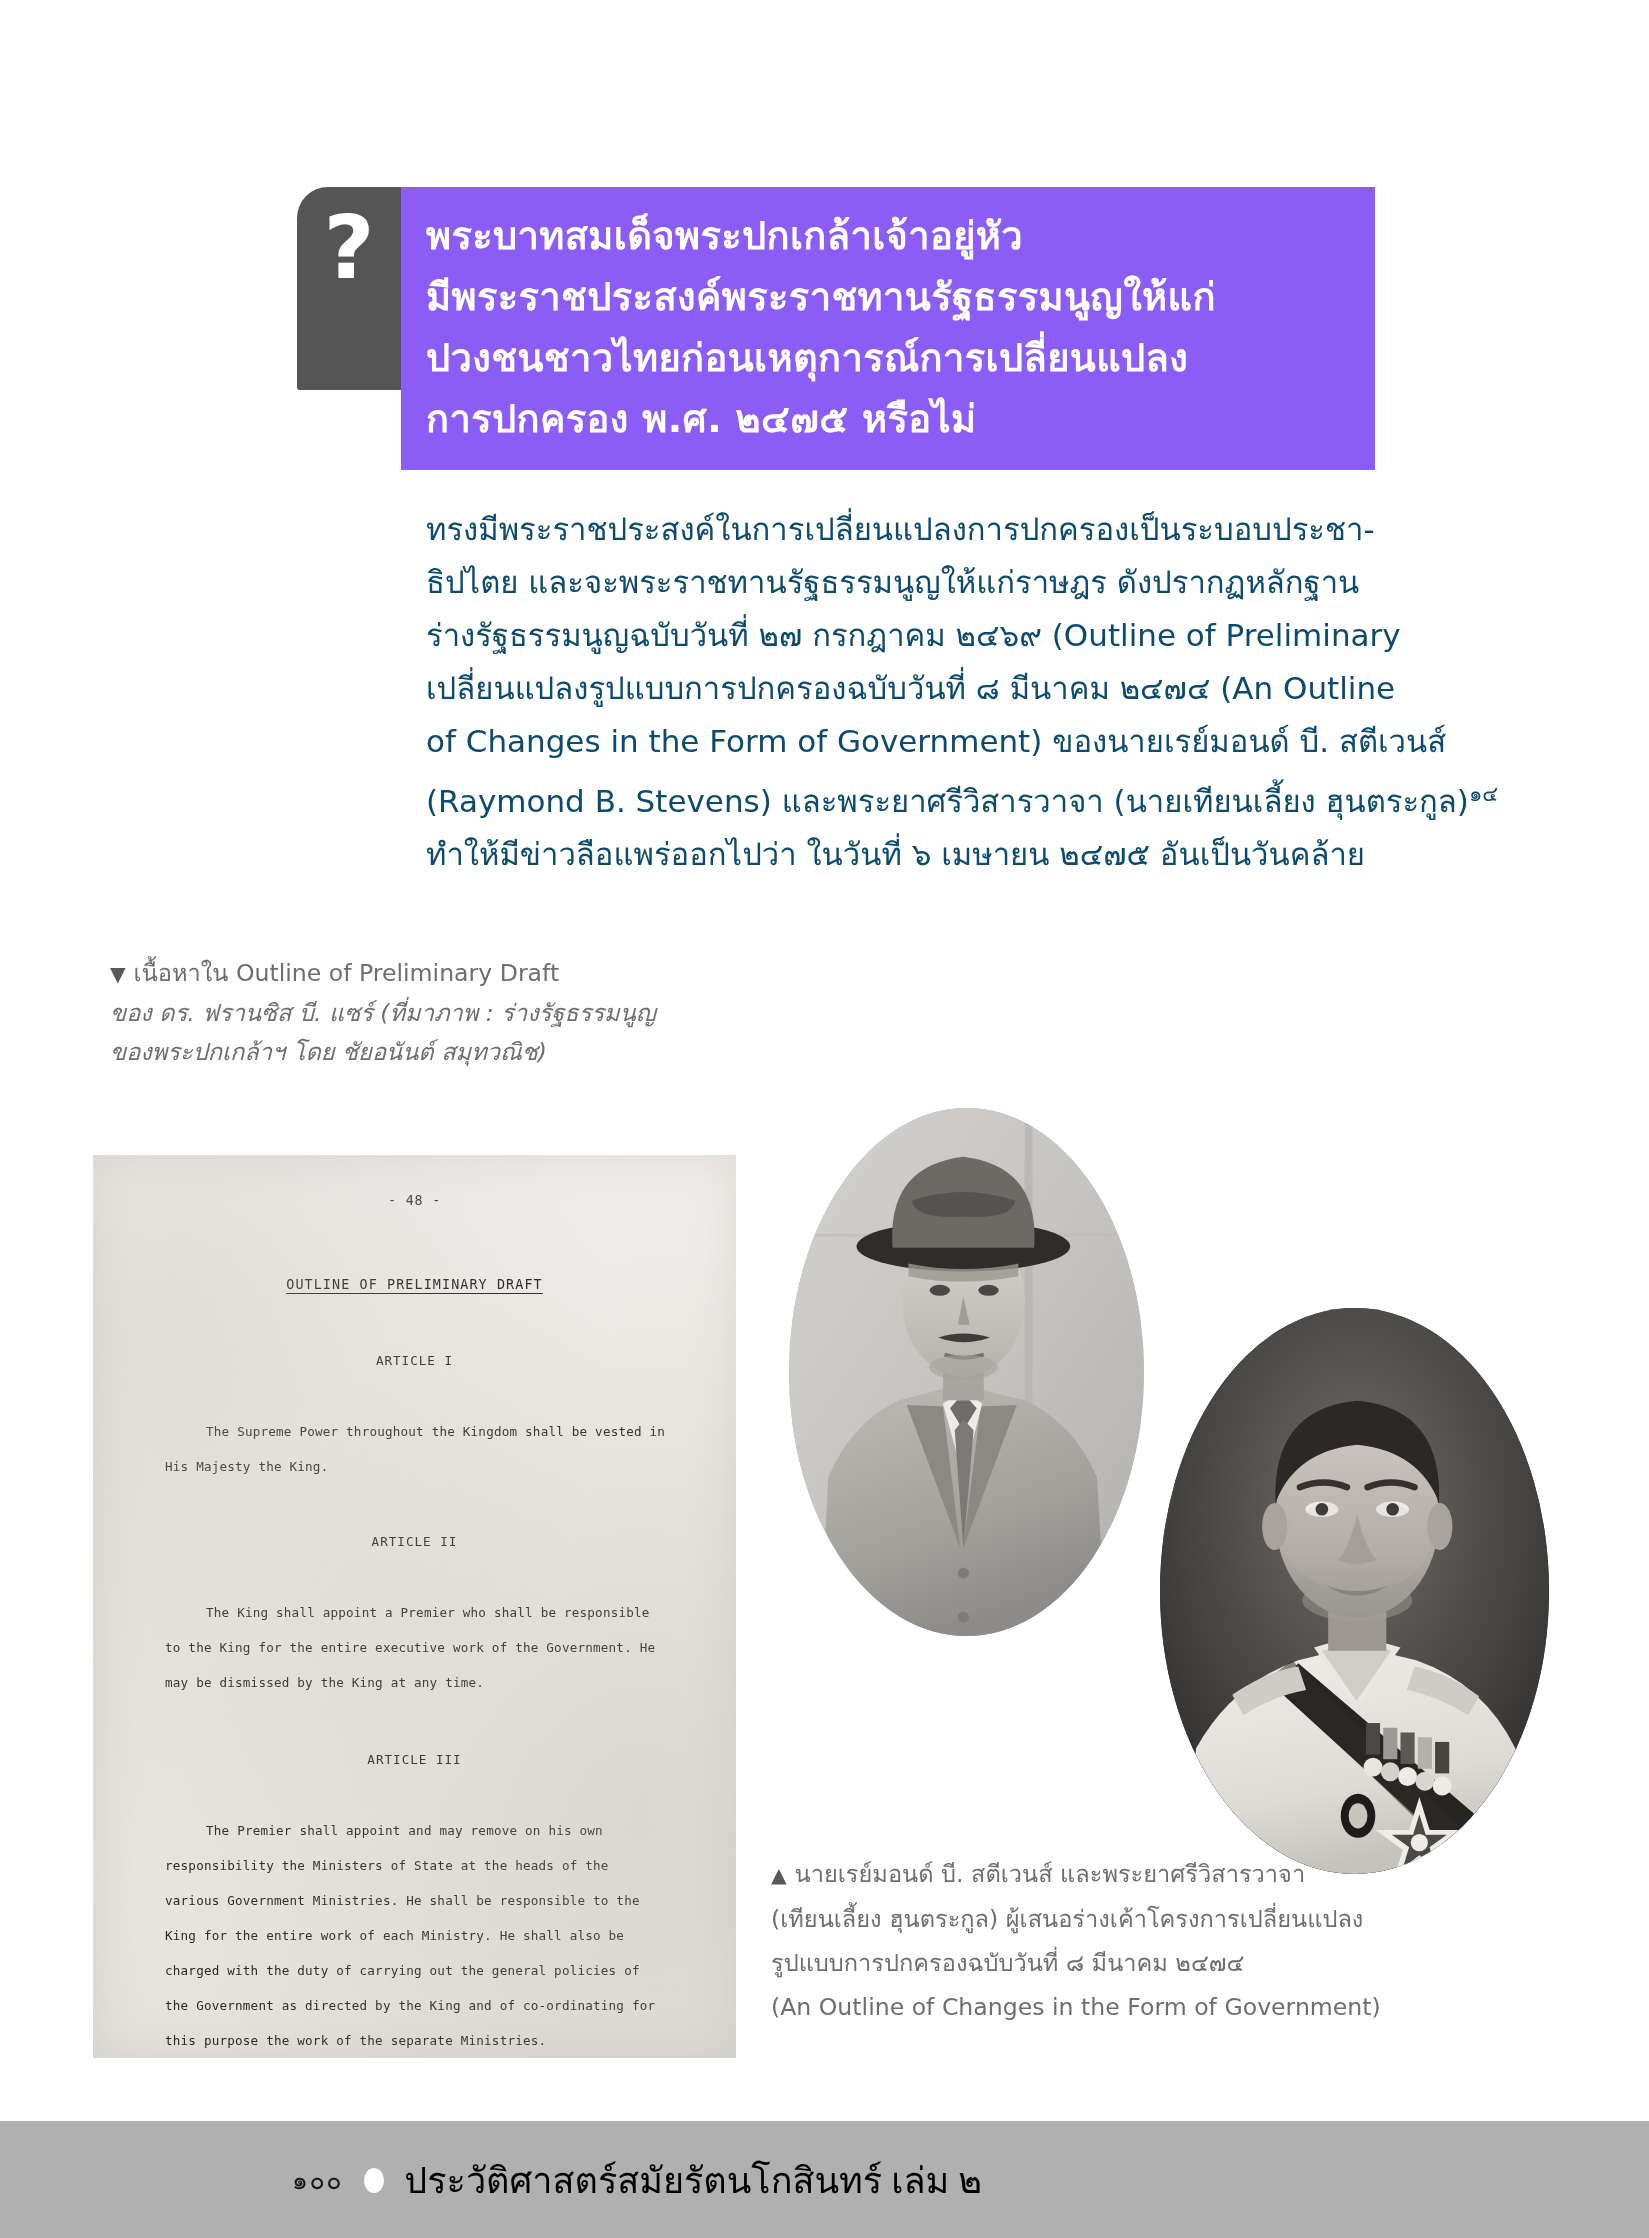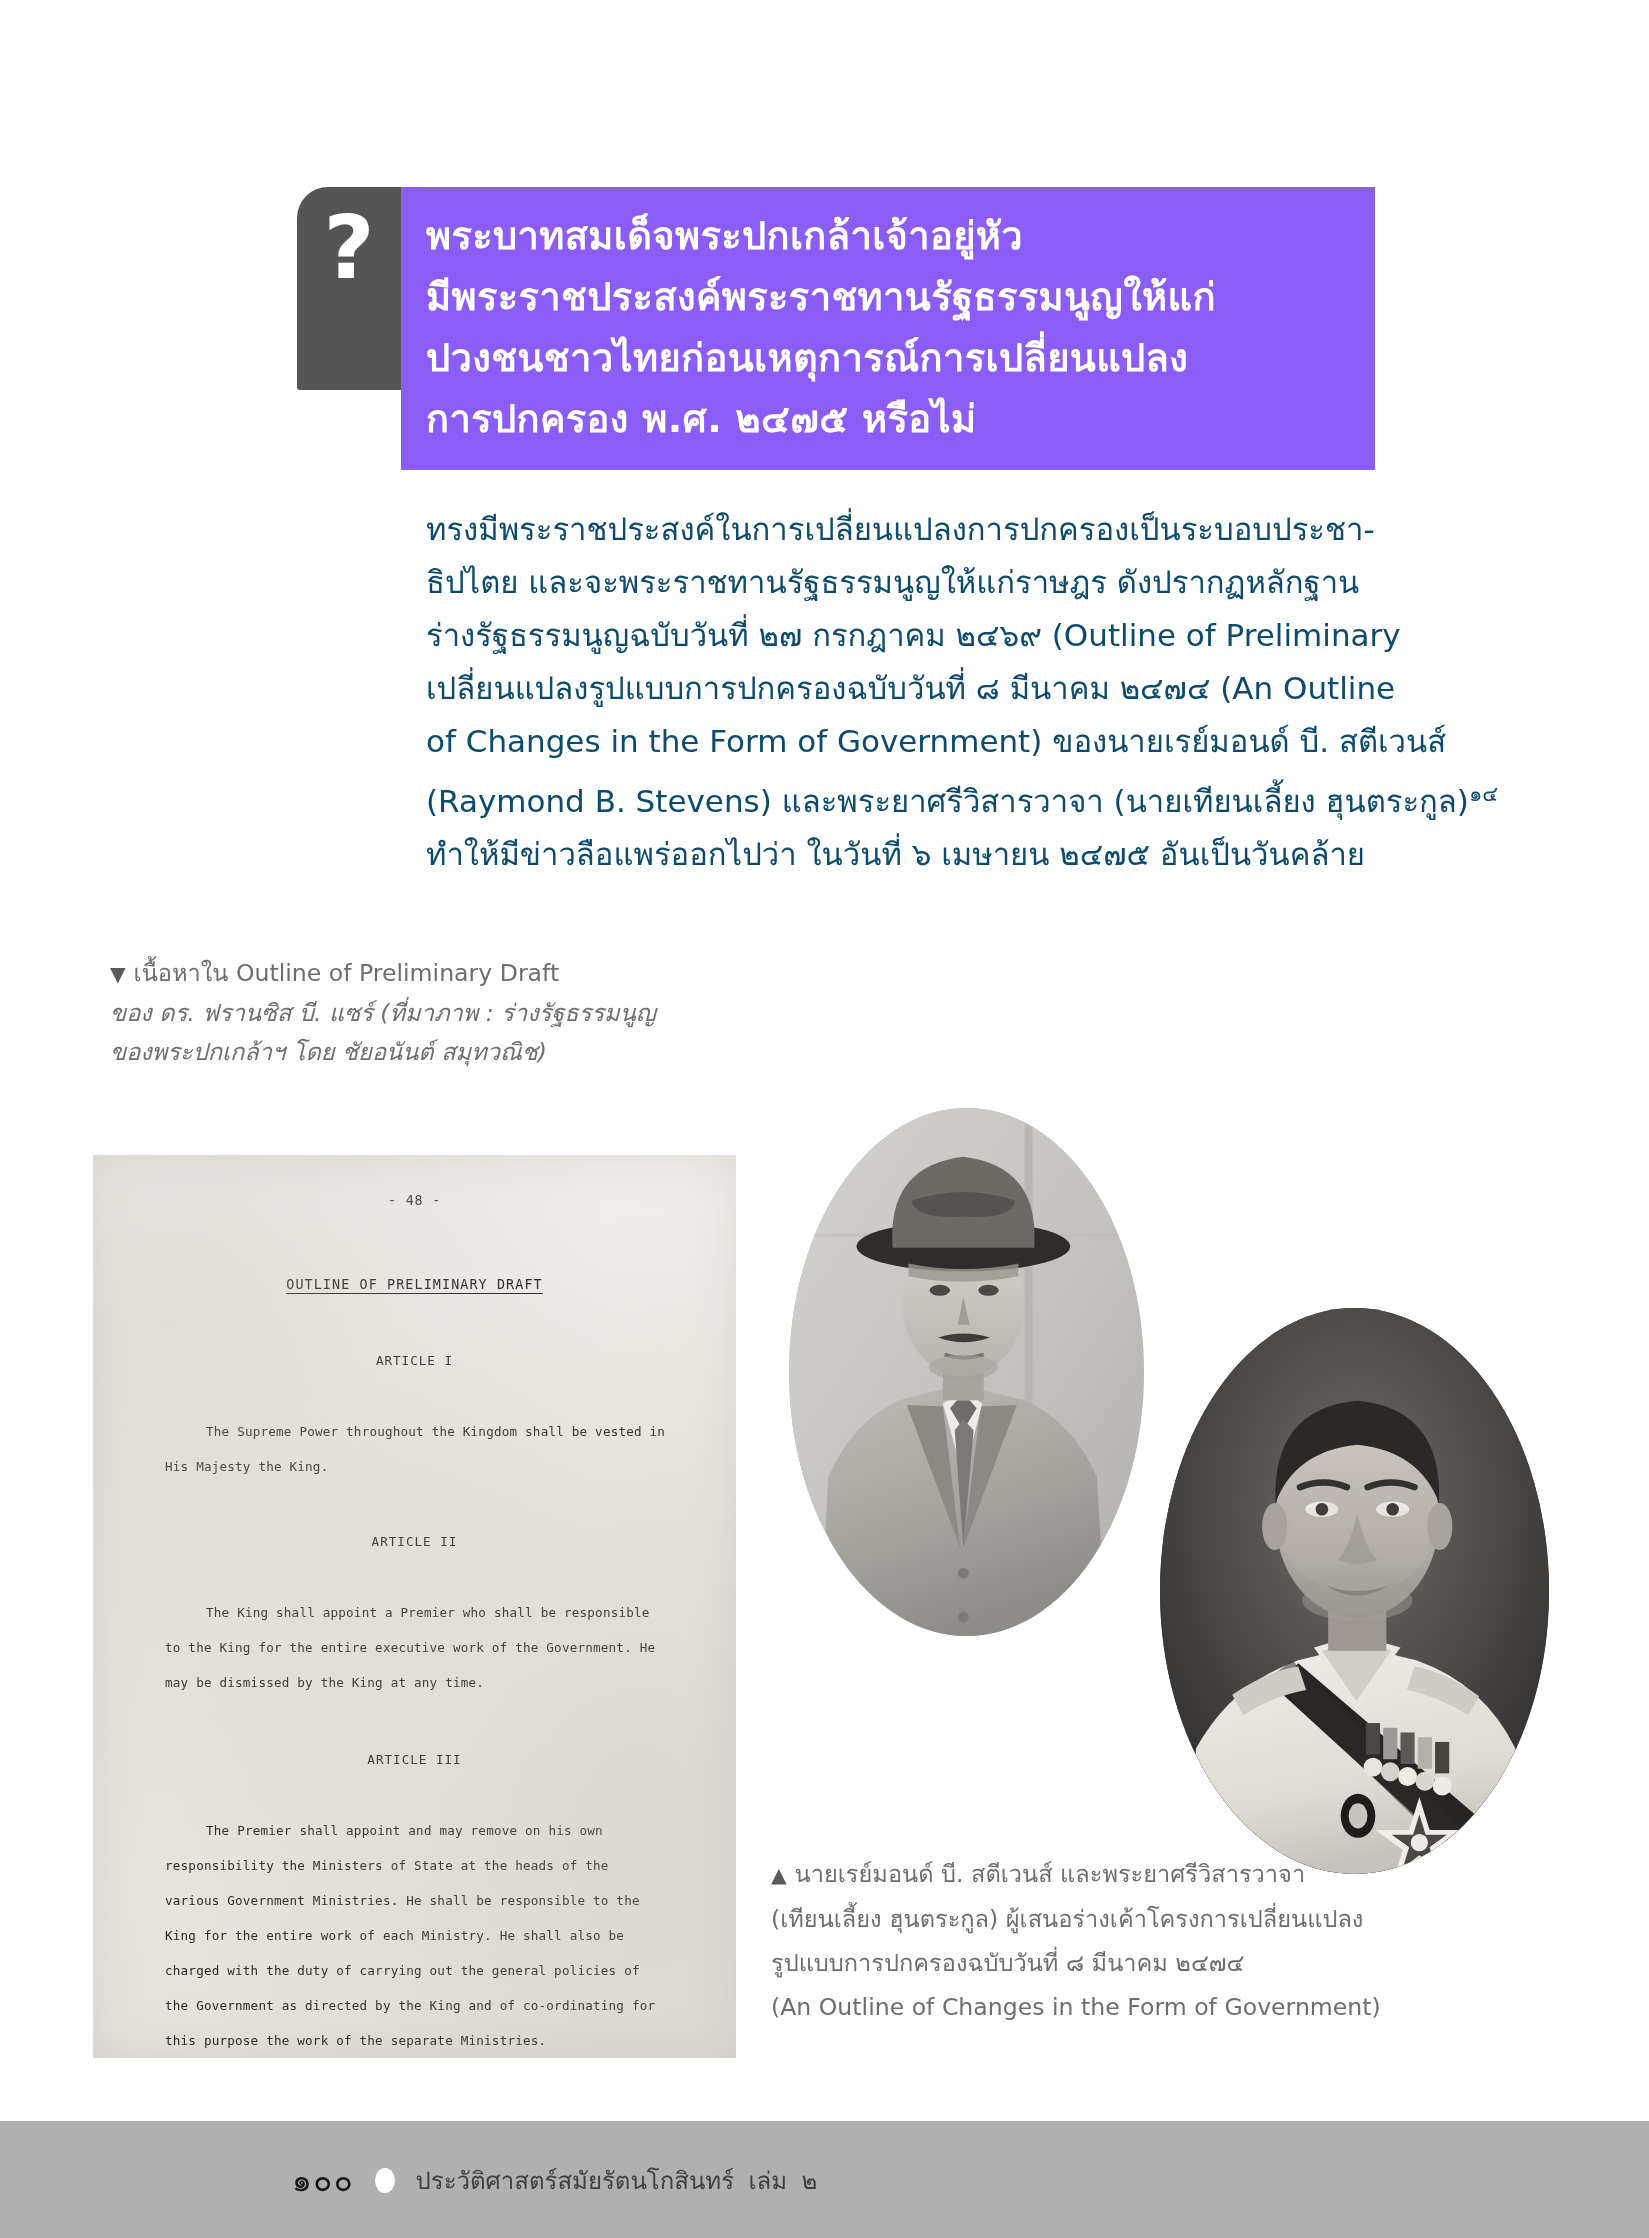--- a/index.html
+++ b/index.html
@@ -222,36 +222,36 @@
     display: flex;
     align-items: center;
   }
   #footer-inner {
     display: flex;
     align-items: center;
     margin-left: 292px;
   }
   #footer-pagenum {
     color: #171717;
-    font-size: 31px;
+    font-size: 25px;
     font-family: "DejaVu Sans", "Liberation Sans", sans-serif;
     letter-spacing: 1.6px;
   }
   #footer-dot {
     width: 20.4px;
     height: 25px;
     border-radius: 50%;
     background: #ffffff;
     margin: 0 20.4px;
     flex: none;
   }
   #footer-title {
-    color: #404040;
-    font-size: 24px;
-    font-family: Liberation Mono, monospace;
+    color: #000000;
+    font-size: 36px;
+    font-family: Liberation Serif, serif;
     white-space: nowrap;
   }
 </style>
 </head>
 <body>
 
 <div id="header-block">
   <div id="question-tab">
     <span id="question-mark">?</span>
   </div>

